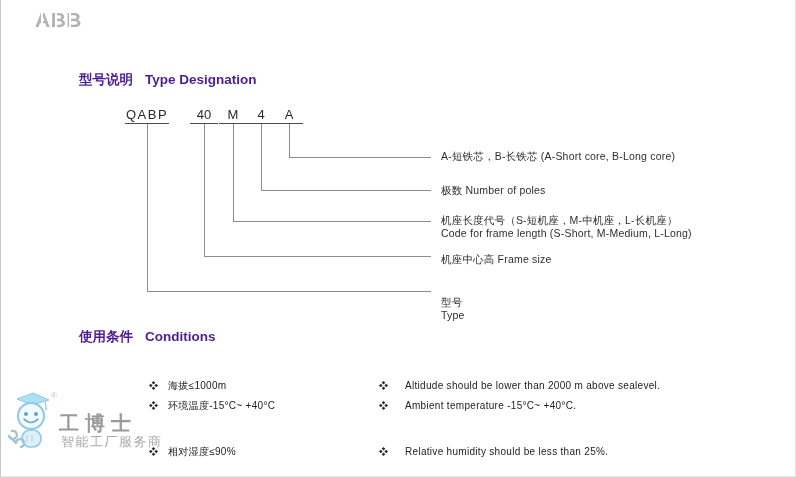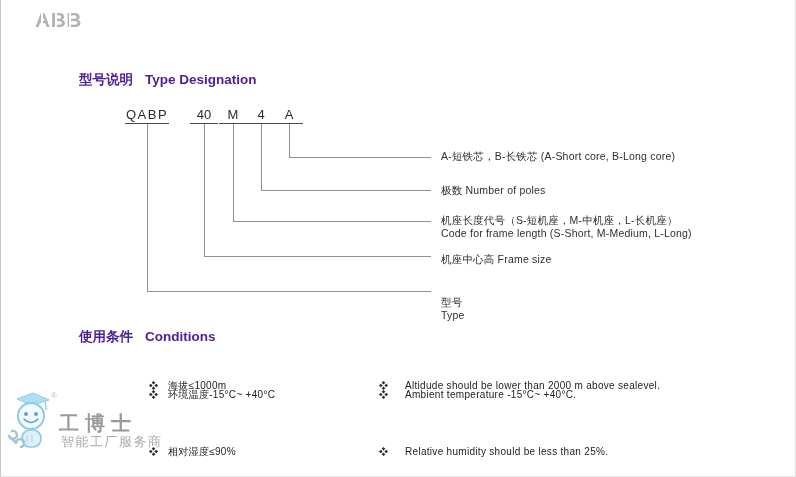--- a/index.html
+++ b/index.html
@@ -62,21 +62,21 @@
   
   .dlabel{position:absolute;left:440px;font-size:10.5px;line-height:13px;color:#2f2f2f;letter-spacing:0.2px;}
   .l1{top:150px;}
   .l2{top:184px;}
   .l3{top:214px;}
   .l4{top:253px;}
   .l5{top:296px;}
   
   .cond-row{position:absolute;left:0;width:100%;height:14px;font-size:10px;line-height:12px;}
   .row-0{top:368px;margin-top:12px;}
-  .row-1{top:389px;}
+  .row-1{top:400px;}
   .row-2{top:424px;margin-top:22px;}
   .bullet{position:absolute;width:9px;height:9px;top:1px;}
   .b-left{left:148px;}
   .b-right{left:378px;}
   .cond-cn{position:absolute;left:167px;color:#222222;letter-spacing:0.3px;}
   .cond-en{position:absolute;left:404px;color:#222222;letter-spacing:0.3px;}
   
   .watermark{position:absolute;left:0;top:388px;width:200px;height:80px;}
   .wm-mascot{position:absolute;left:4px;top:2px;}
   .wm-reg{position:absolute;left:50px;top:3px;font-size:8px;color:#bcbcbc;}

